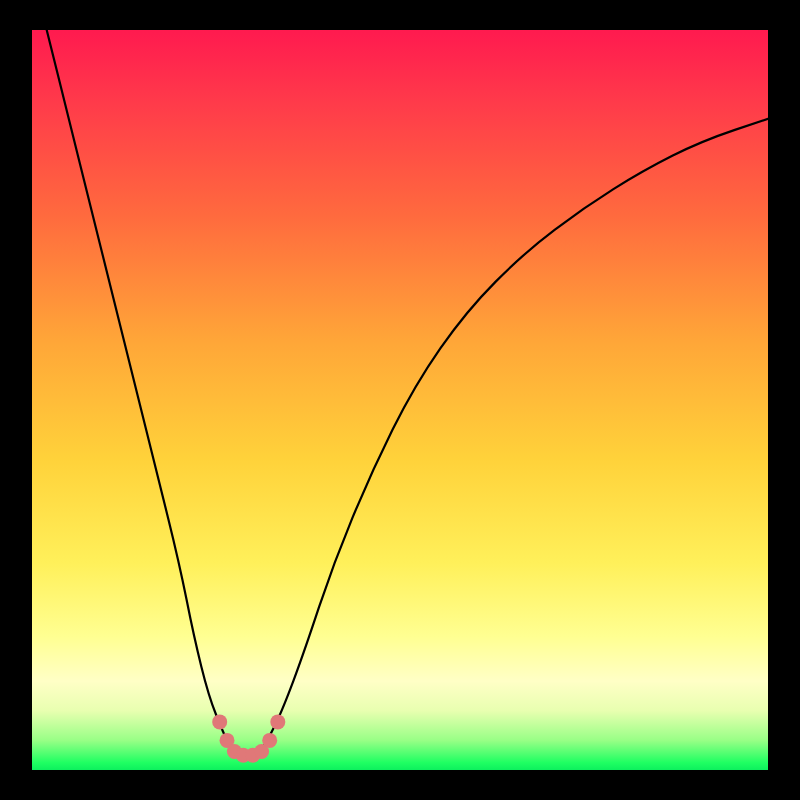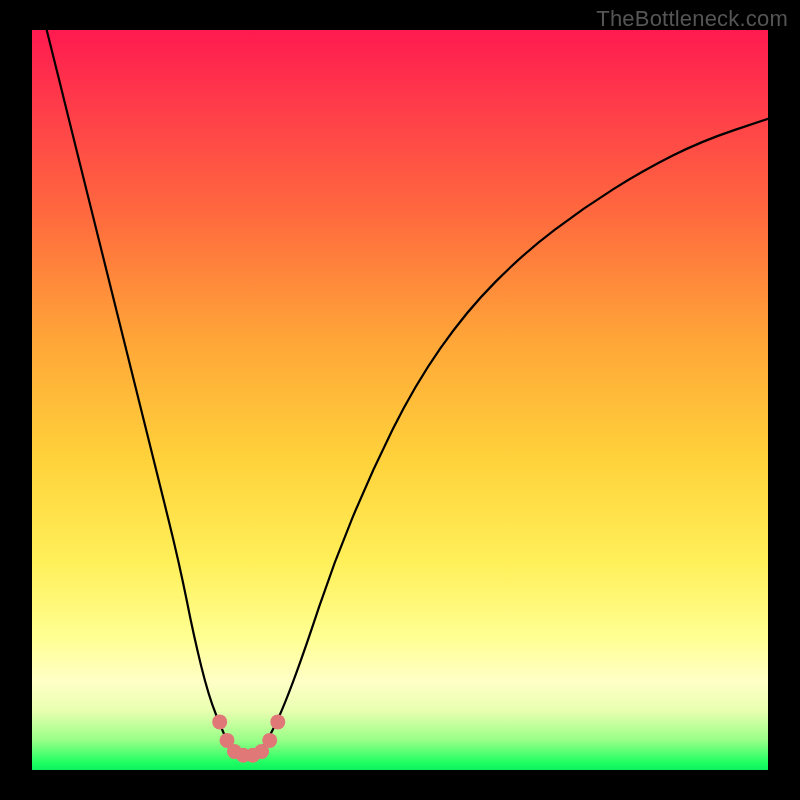--- a/index.html
+++ b/index.html
@@ -70,14 +70,13 @@
           <circle cx="195.0" cy="710.4" r="7.5" fill="#e07878"></circle>
           <circle cx="202.4" cy="721.5" r="7.5" fill="#e07878"></circle>
           <circle cx="211.2" cy="725.2" r="7.5" fill="#e07878"></circle>
           <circle cx="220.8" cy="725.2" r="7.5" fill="#e07878"></circle>
           <circle cx="229.6" cy="721.5" r="7.5" fill="#e07878"></circle>
           <circle cx="237.7" cy="710.4" r="7.5" fill="#e07878"></circle>
           <circle cx="245.8" cy="691.9" r="7.5" fill="#e07878"></circle>
         </g>
     </svg>
   </div>
-  <div class="watermark">TheBottleneck.com</div>
 </div>
 
 </body></html>

